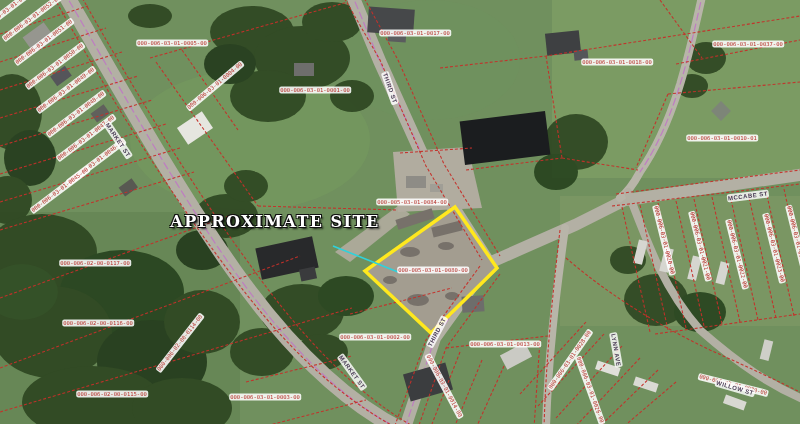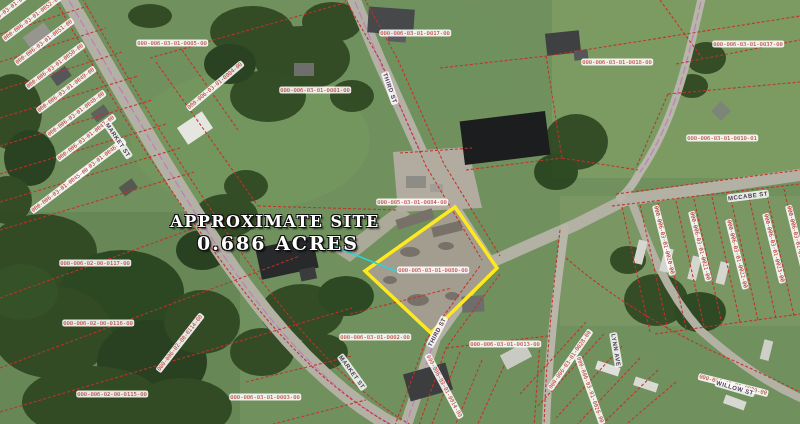--- a/index.html
+++ b/index.html
@@ -232,14 +232,13 @@
       <div class="slabel" style="left: 118px; top: 140px; transform: translate(-50%, -50%) rotate(56deg);">MARKET ST</div>
       <div class="slabel" style="left: 352px; top: 372px; transform: translate(-50%, -50%) rotate(54deg);">MARKET ST</div>
       <div class="slabel" style="left: 390px; top: 88px; transform: translate(-50%, -50%) rotate(71deg);">THIRD ST</div>
       <div class="slabel" style="left: 437px; top: 332px; transform: translate(-50%, -50%) rotate(-62deg);">THIRD ST</div>
       <div class="slabel" style="left: 748px; top: 196px; transform: translate(-50%, -50%) rotate(-7deg);">MCCABE ST</div>
       <div class="slabel" style="left: 616px; top: 350px; transform: translate(-50%, -50%) rotate(80deg);">LYNN AVE</div>
       <div class="slabel" style="left: 735px; top: 388px; transform: translate(-50%, -50%) rotate(16deg);">WILLOW ST</div>
     </div>
 
   <div class="callout l1">APPROXIMATE SITE</div>
-  <div class="callout l2">0.686 ACRES</div>
 </div>
 
 </body></html>

